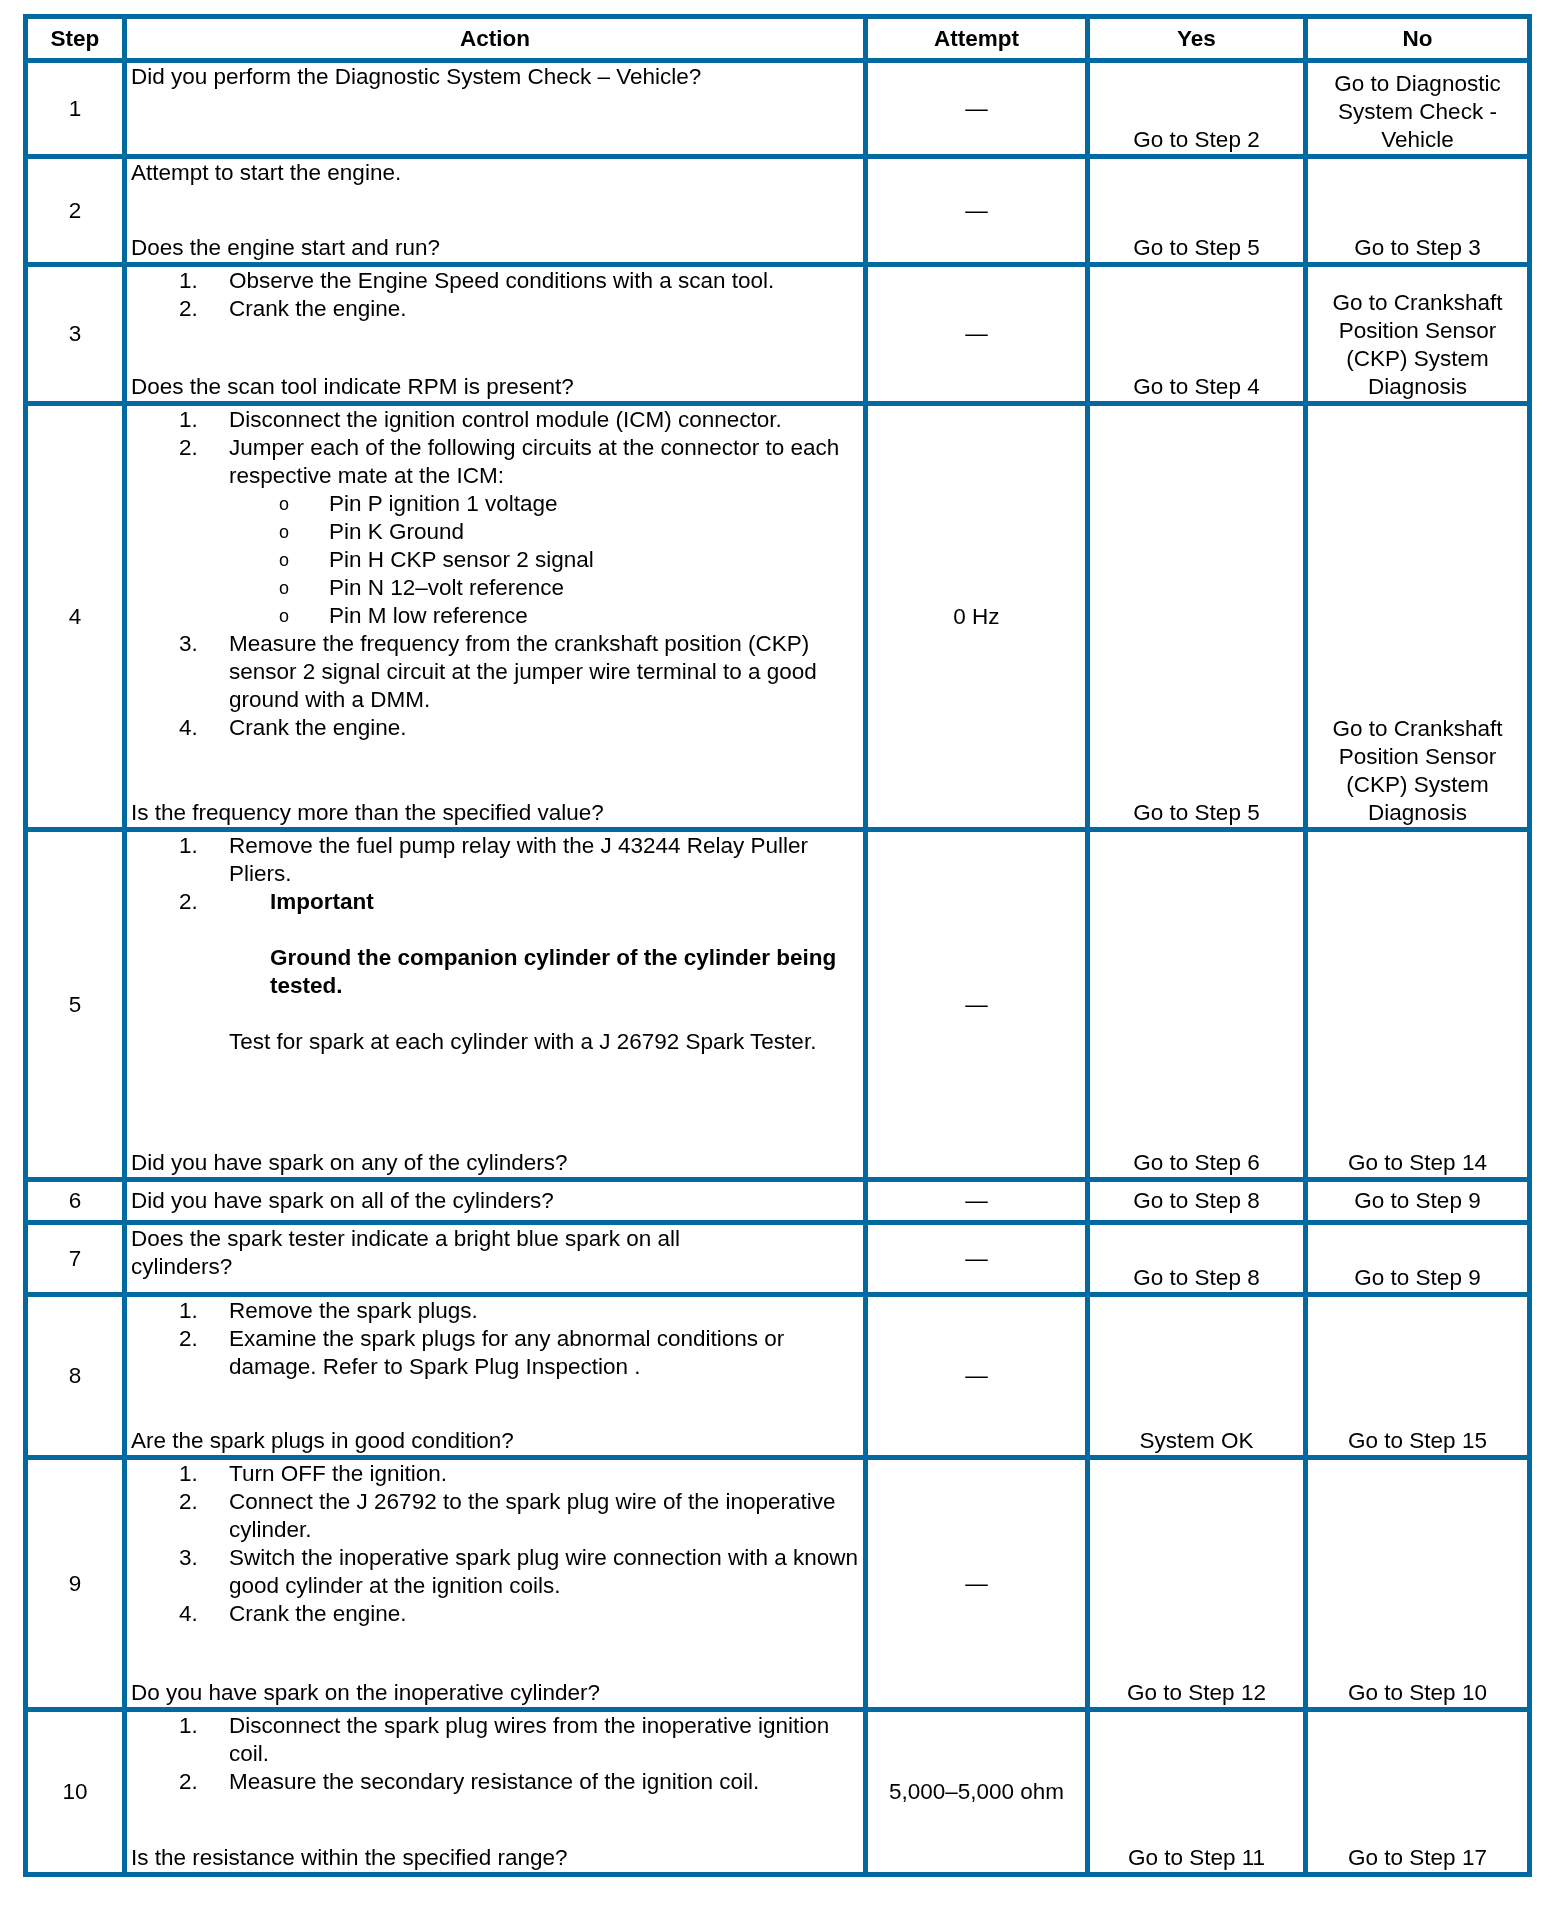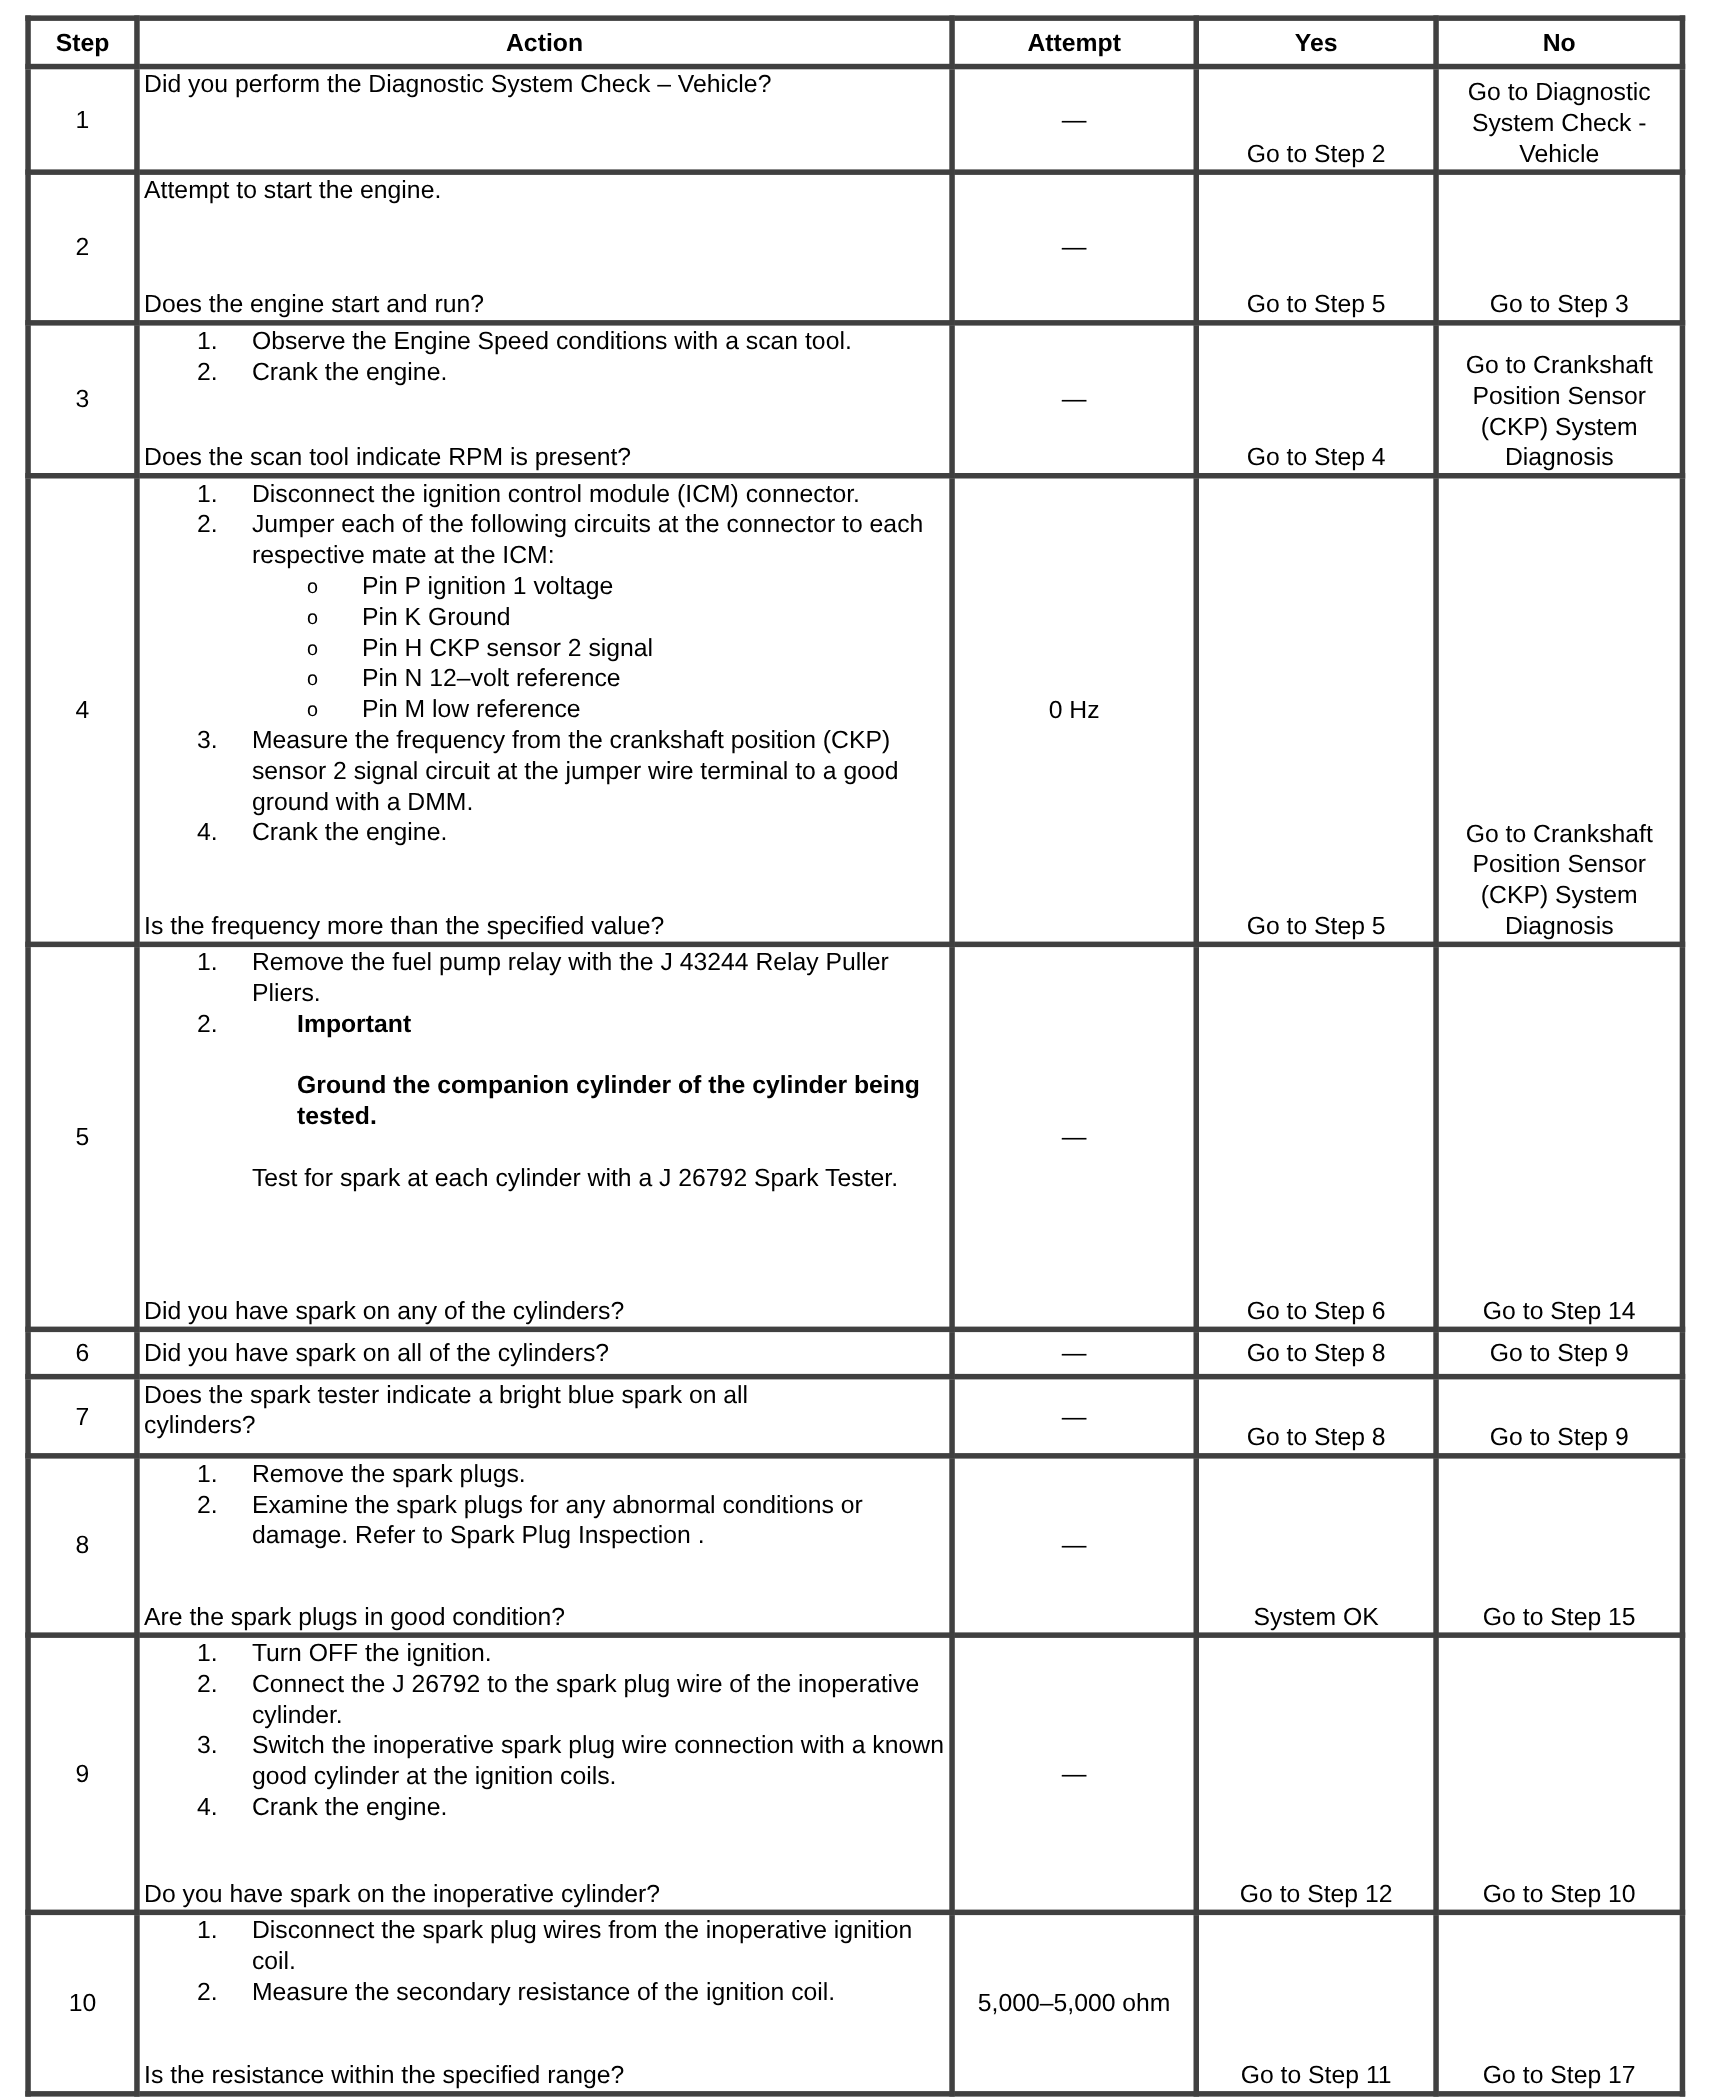--- a/index.html
+++ b/index.html
@@ -17,21 +17,21 @@
   }
   table.diag {
     position: absolute;
     left: 23px;
     top: 14px;
     border-collapse: collapse;
     table-layout: fixed;
     width: 1506px;
   }
   table.diag td, table.diag th {
-    border: 5px solid #404040;
+    border: 5px solid #0369a1;
     padding: 0;
     font-size: 22.5px;
     line-height: 28px;
     vertical-align: top;
     overflow: hidden;
   }
   table.diag th {
     font-weight: bold;
     text-align: center;
     vertical-align: middle;
@@ -128,21 +128,21 @@
         <p class="plain-text">Did you perform the Diagnostic System Check – Vehicle?</p>
       </td>
       <td class="values">—</td>
       <td class="yes">Go to Step 2</td>
       <td class="no">Go to Diagnostic System Check - Vehicle</td>
     </tr>
 
     <tr style="height:108px;">
       <td class="step">2</td>
       <td class="action">
-        <div class="action-wrap" style="height:132px;">
+        <div class="action-wrap" style="height:103px;">
           <p class="plain-text">Attempt to start the engine.</p>
           <p class="question">Does the engine start and run?</p>
         </div>
       </td>
       <td class="values">—</td>
       <td class="yes">Go to Step 5</td>
       <td class="no">Go to Step 3</td>
     </tr>
 
     <tr style="height:139px;">

